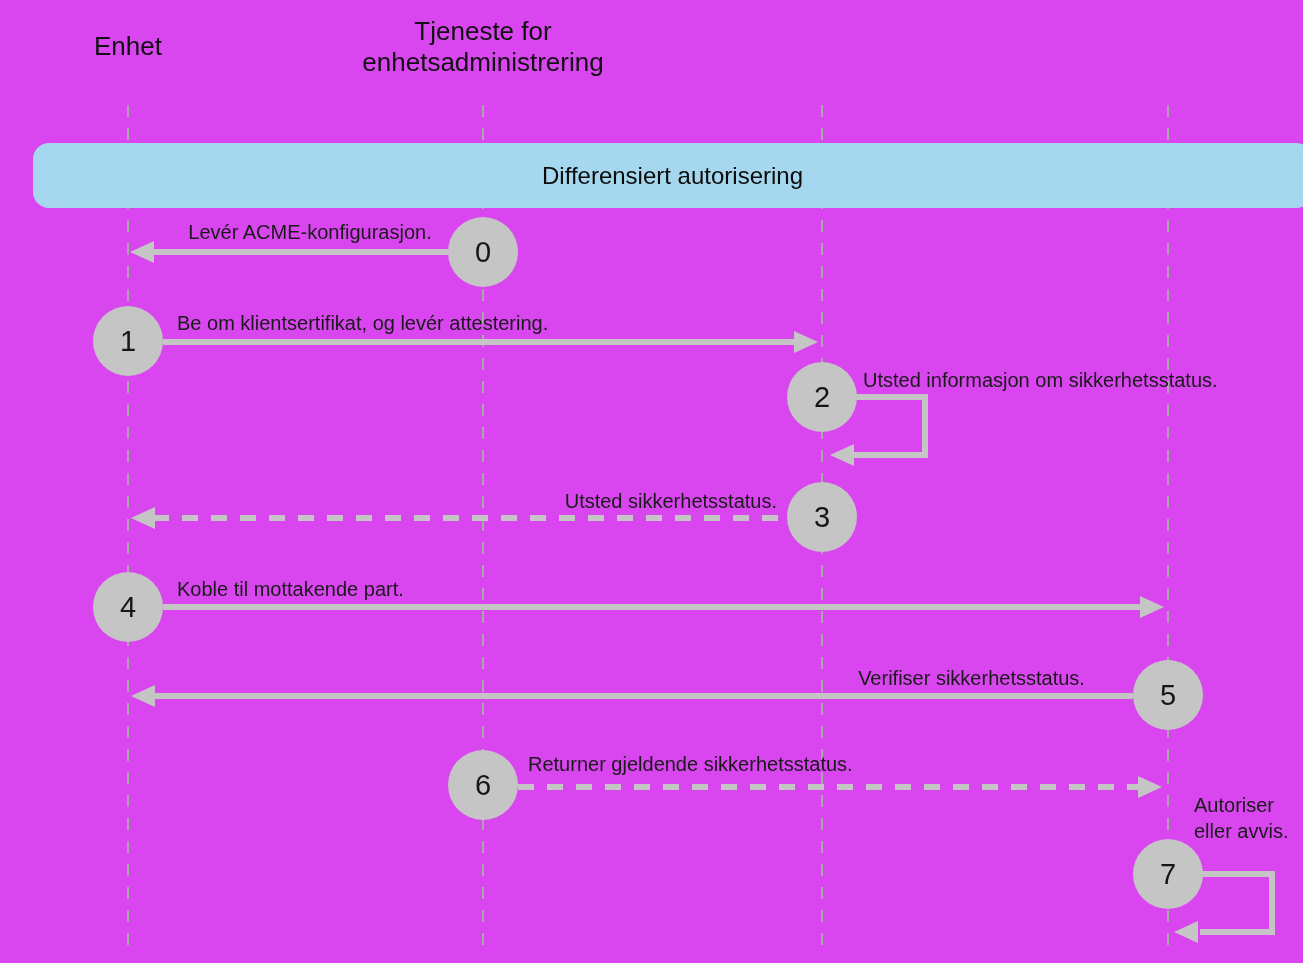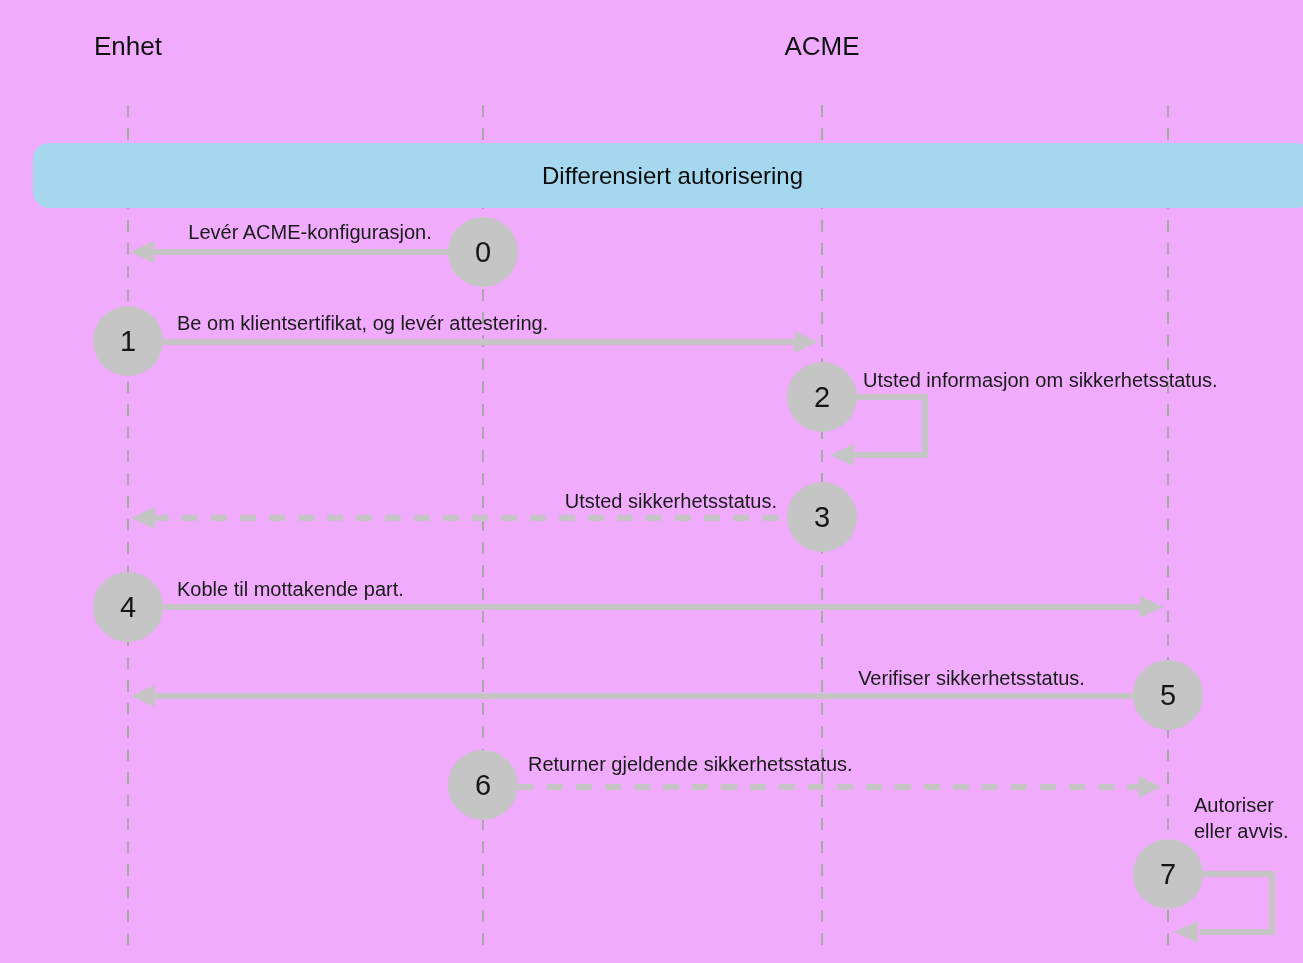--- a/index.html
+++ b/index.html
@@ -4,21 +4,21 @@
 <style>
   :root{
     --banner:#a5d8ee;
     --arrow:#c5c5c5;
     --circle:#c5c5c5;
     --lifeline:#a8a8a8;
     --text:#111111;
   }
   html,body{margin:0;padding:0;background:#ffffff;}
   #canvas{
-    position:relative;width:1303px;height:963px;background:#f0abfc;overflow:hidden;
+    position:relative;width:1303px;height:963px;background:#d946ef;overflow:hidden;
     font-family:"Liberation Sans","DejaVu Sans",sans-serif;color:var(--text);
   }
   .actor{position:absolute;text-align:center;font-size:26px;line-height:31px;color:var(--text);}
   .lifeline{
     position:absolute;width:2px;top:105px;height:845px;
     background:repeating-linear-gradient(to bottom,var(--lifeline) 0 12px,transparent 12px 23px);
   }
   .banner{
     position:absolute;left:14px;top:143px;width:1279px;height:65px;border-radius:16px;
     background:var(--banner);display:flex;align-items:center;justify-content:center;
@@ -39,21 +39,21 @@
     border-top:6px solid var(--arrow);border-right:6px solid var(--arrow);border-bottom:6px solid var(--arrow);}
   .msg{position:absolute;font-size:20px;line-height:24px;color:#1a1a1a;white-space:nowrap;z-index:2;}
   .msg.wrap{white-space:normal;}
 </style>
 </head>
 <body>
 
 <div id="canvas">
 
   <div class="actor" style="left:28px;top:31px;width:200px;">Enhet</div>
-  <div class="actor" style="left:722px;top:31px;width:200px;">ACME</div>
+  <div class="actor" style="left:333px;top:16px;width:300px;">Tjeneste for enhetsadministrering</div>
 
   <div class="lifeline" style="left:127px;"></div>
   <div class="lifeline" style="left:482px;"></div>
   <div class="lifeline" style="left:821px;"></div>
   <div class="lifeline" style="left:1167px;"></div>
 
   <div class="banner">
     <span>Differensiert autorisering</span>
   </div>
 

